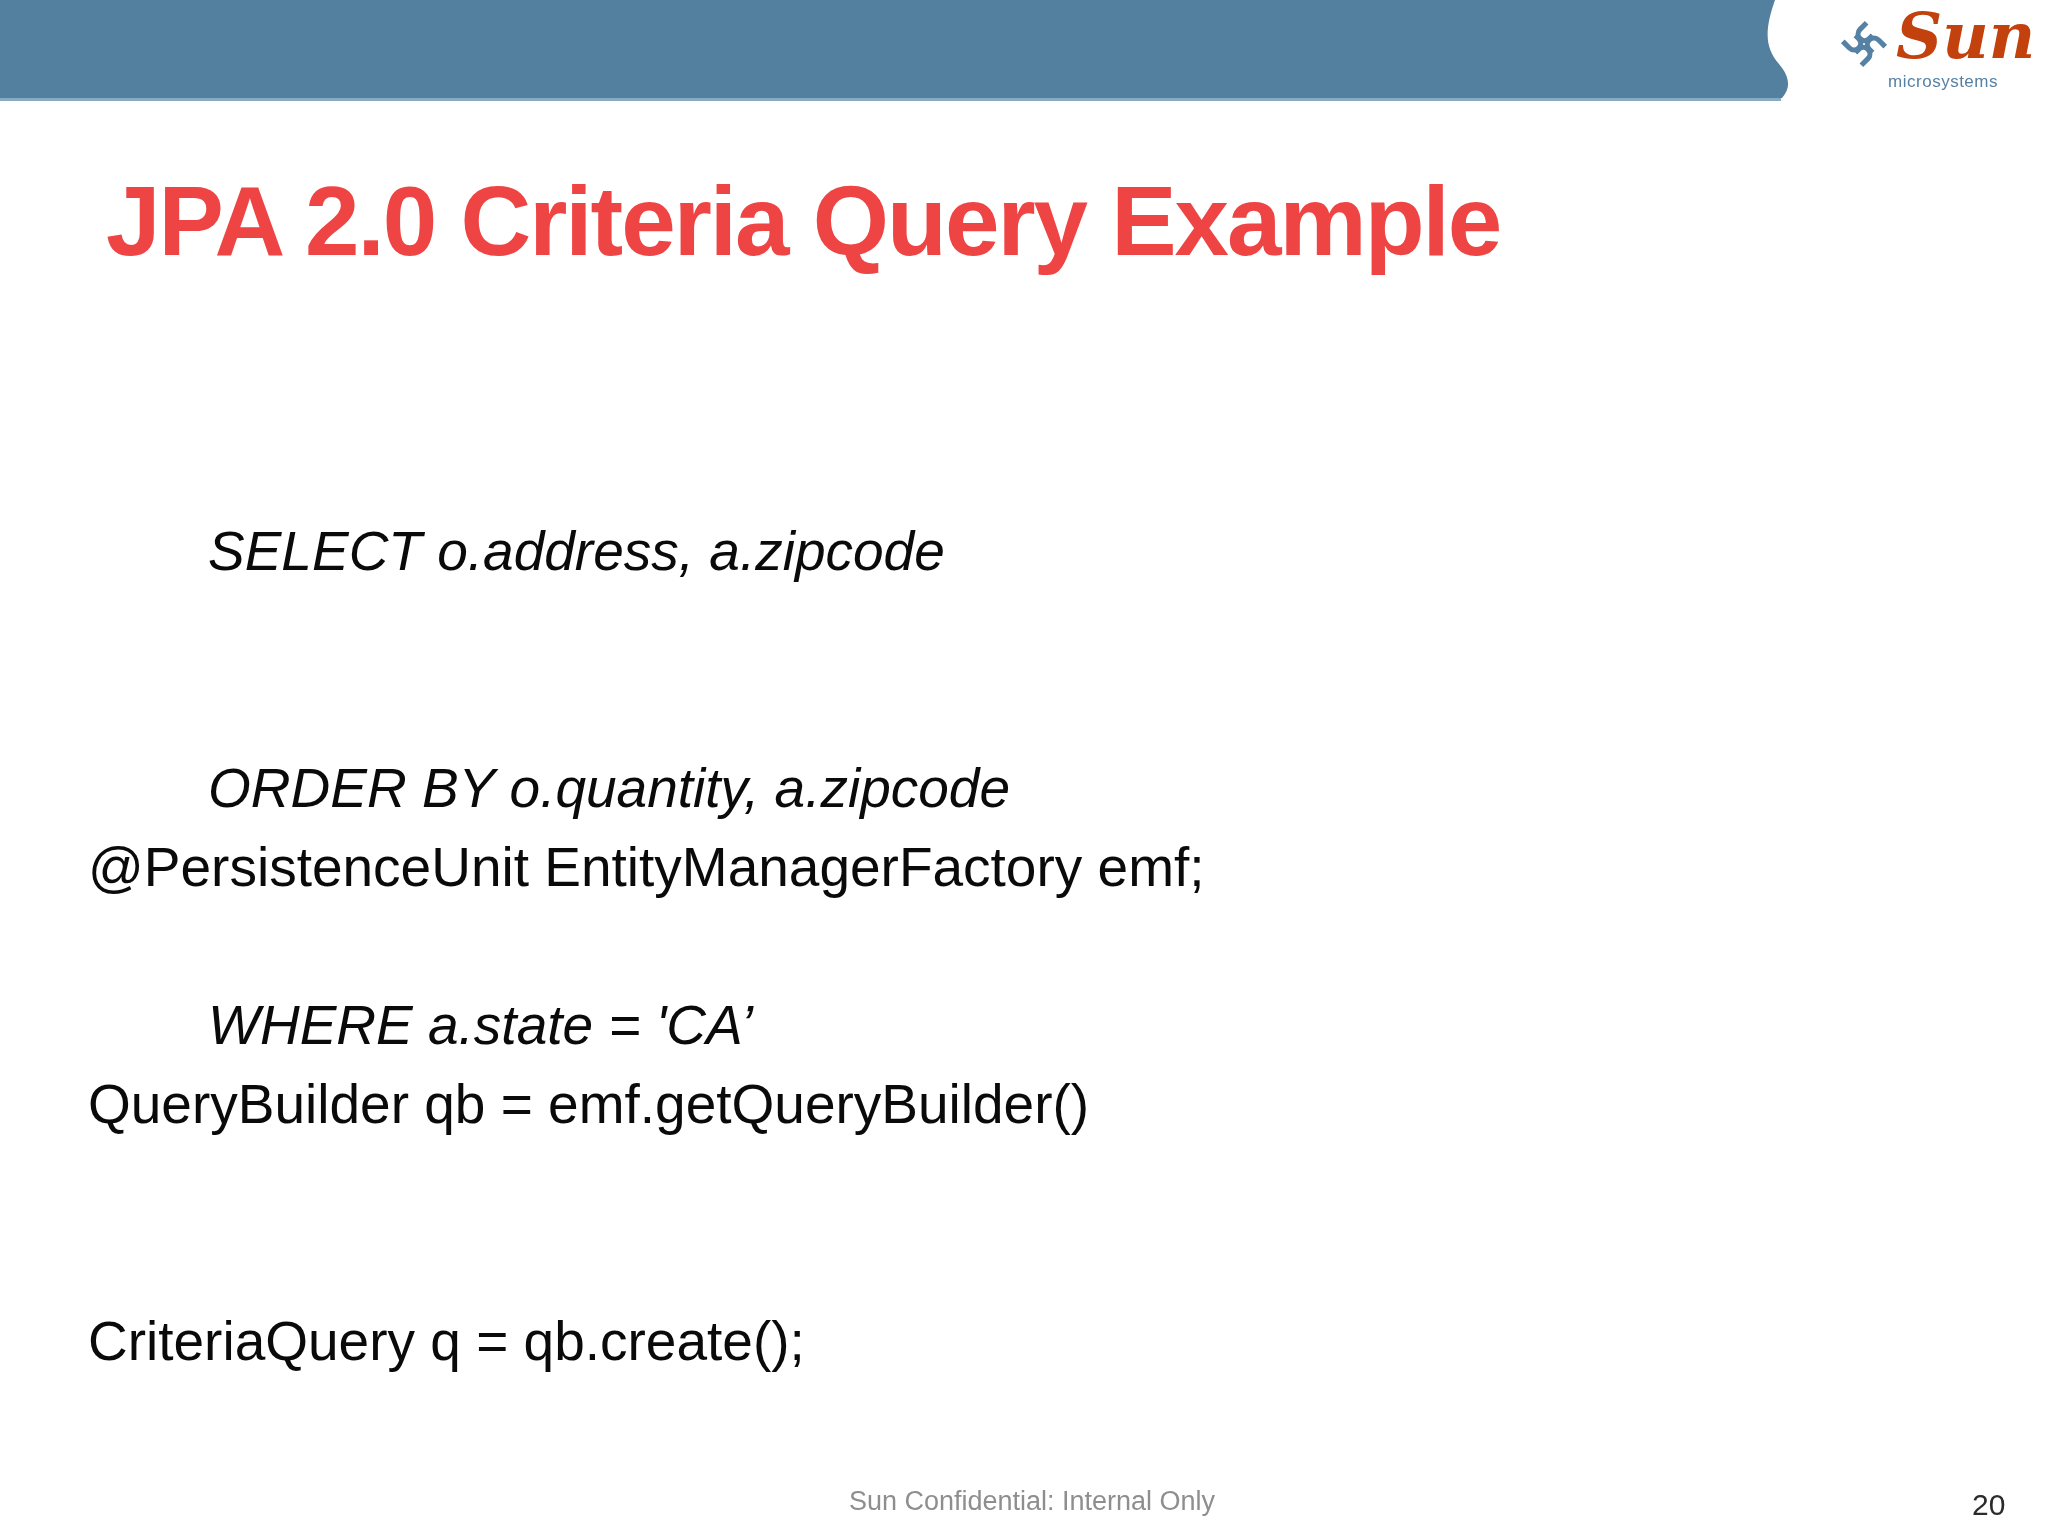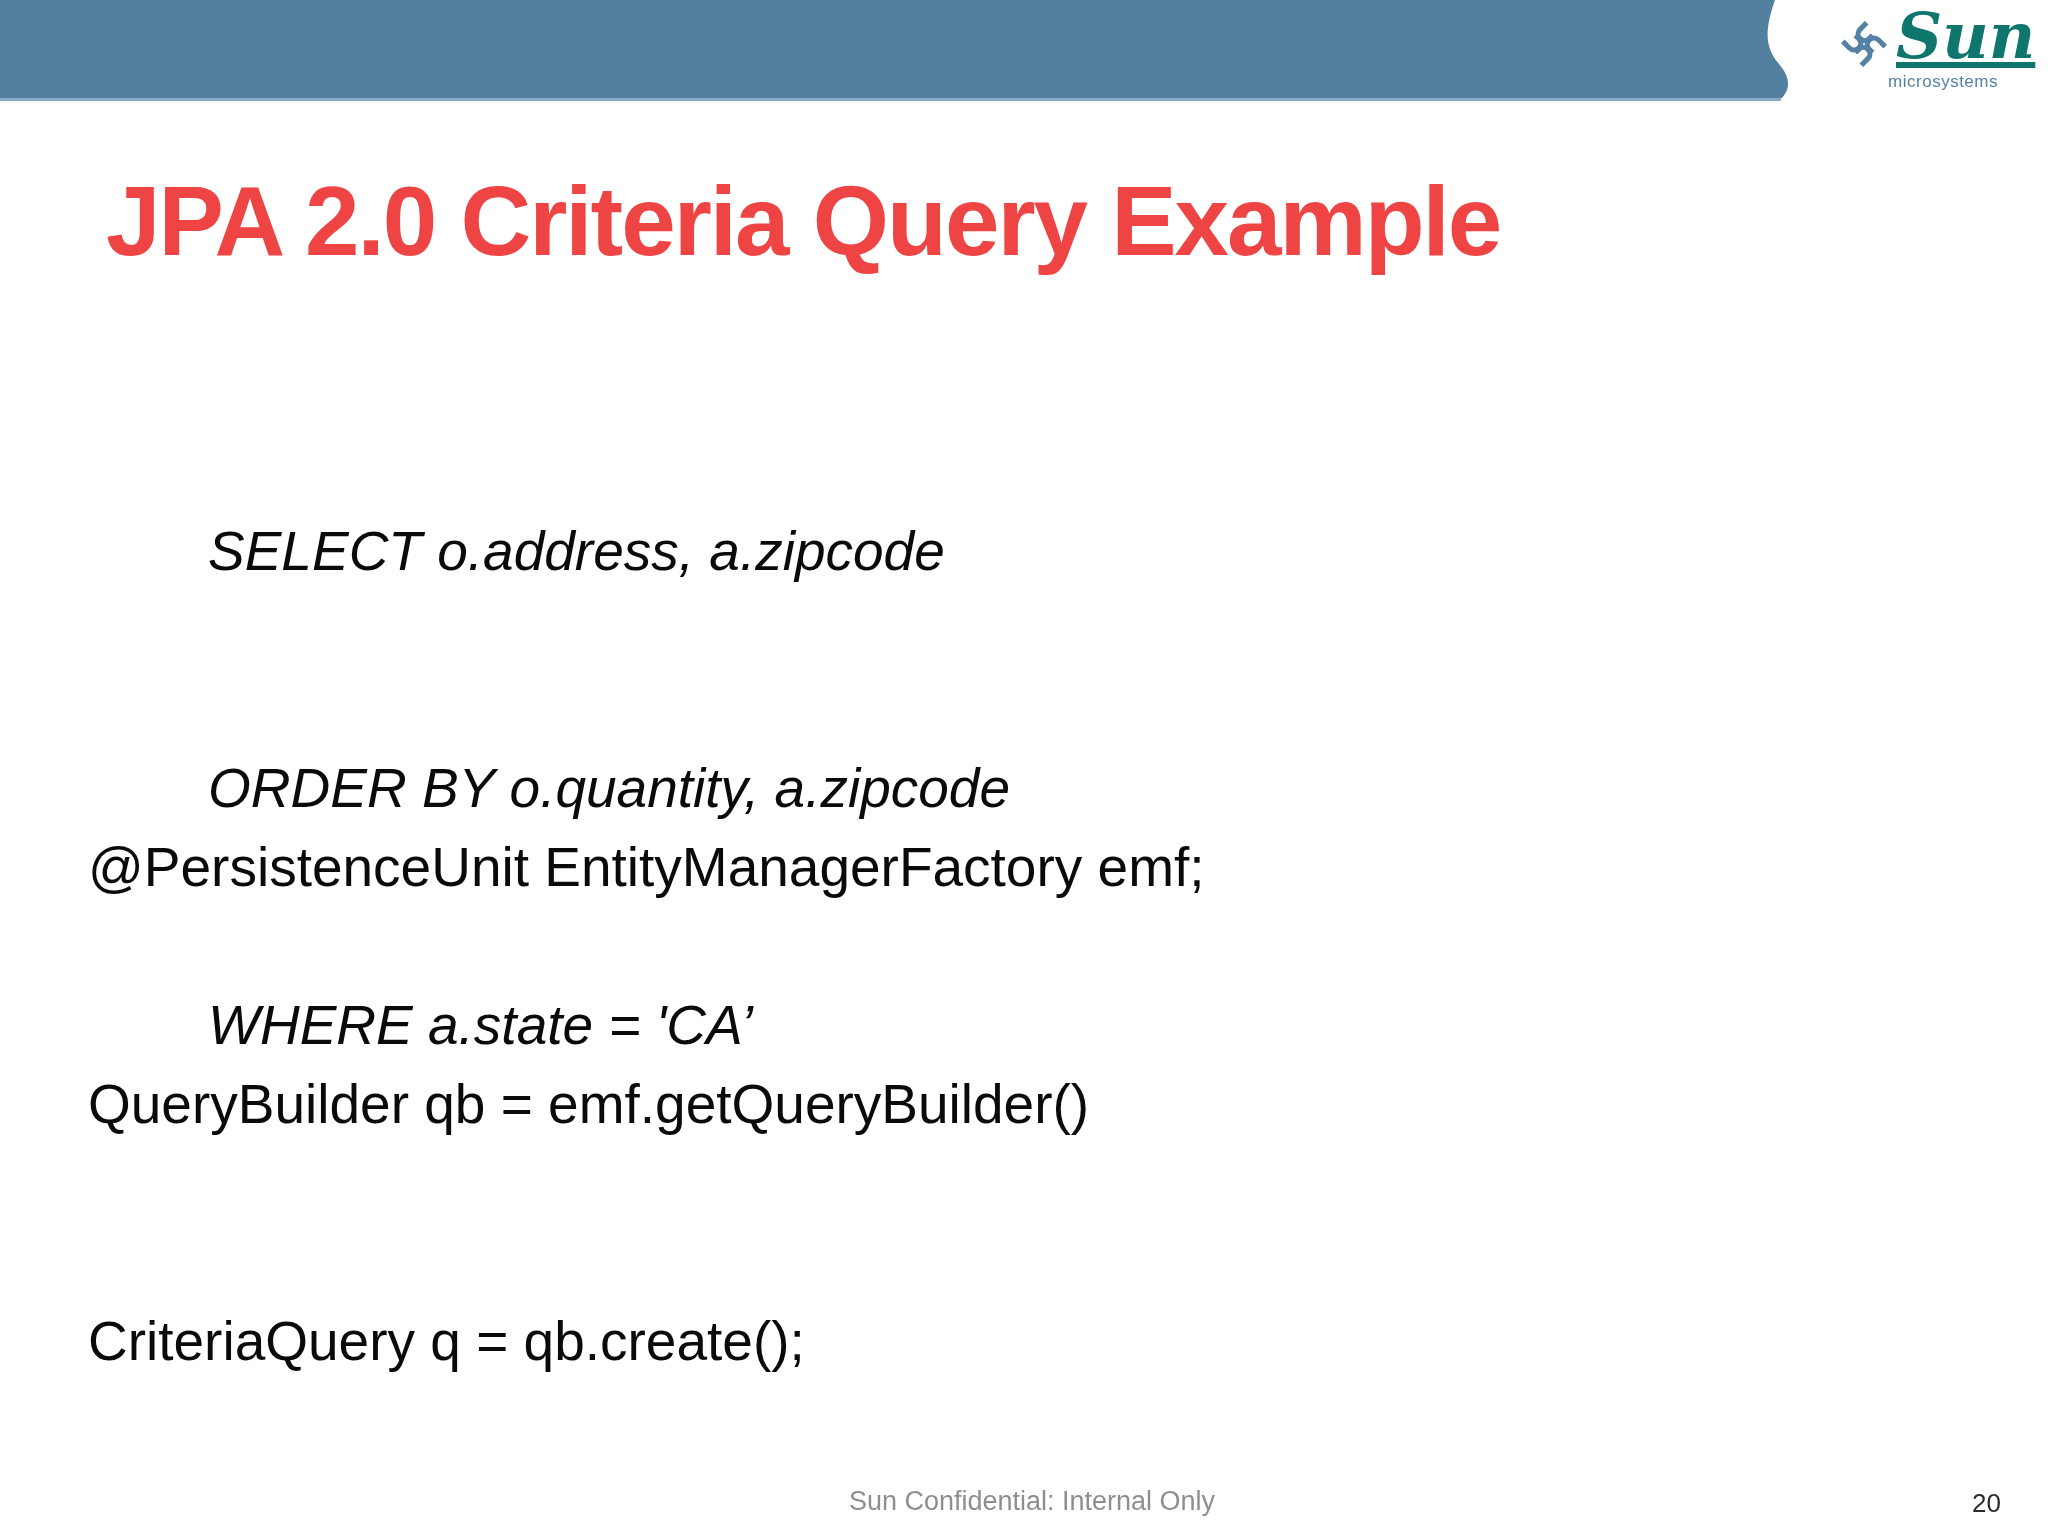--- a/index.html
+++ b/index.html
@@ -12,22 +12,21 @@
   }
   
   .header-svg{position:absolute;top:0;left:0;display:block;}
   
   .sun-diamond{position:absolute;top:14px;left:1834px;}
   .sun-word{
     position:absolute;top:4px;left:1896px;
     font-family:"DejaVu Serif",serif;
     font-style:italic;font-weight:bold;
     font-size:64px;line-height:1;
-    color:#0f766e;
-    text-decoration:underline;
+    color:#c2410c;
   }
   .sun-micro{
     position:absolute;top:72px;left:1886px;width:112px;
     text-align:right;
     font-size:17px;letter-spacing:0.5px;
     color:#5581a5;
   }
   
   .title{
     position:absolute;left:106px;top:172px;
@@ -52,21 +51,21 @@
     white-space:pre;
   }
   
   .footer{
     position:absolute;left:0;top:1486px;width:2048px;
     text-align:center;
     font-size:27px;color:#8e8e90;margin-left:8px;
   }
   .page-number{
     position:absolute;left:1972px;top:1488px;
-    font-size:26px;color:#2b2b2b;
+    font-size:30px;color:#2b2b2b;
   }
 </style>
 </head>
 <body>
 
 <div class="slide">
 
   <svg class="header-svg" width="1800" height="104" viewBox="0 0 1800 104">
     <path d="M0,0 H1775 C1766,26 1763,46 1779,64 C1790,77 1791,88 1782,98 L0,98 Z" fill="#54809f"></path>
     <path d="M0,99.5 H1781" stroke="#86abc2" stroke-width="3" fill="none"></path>

